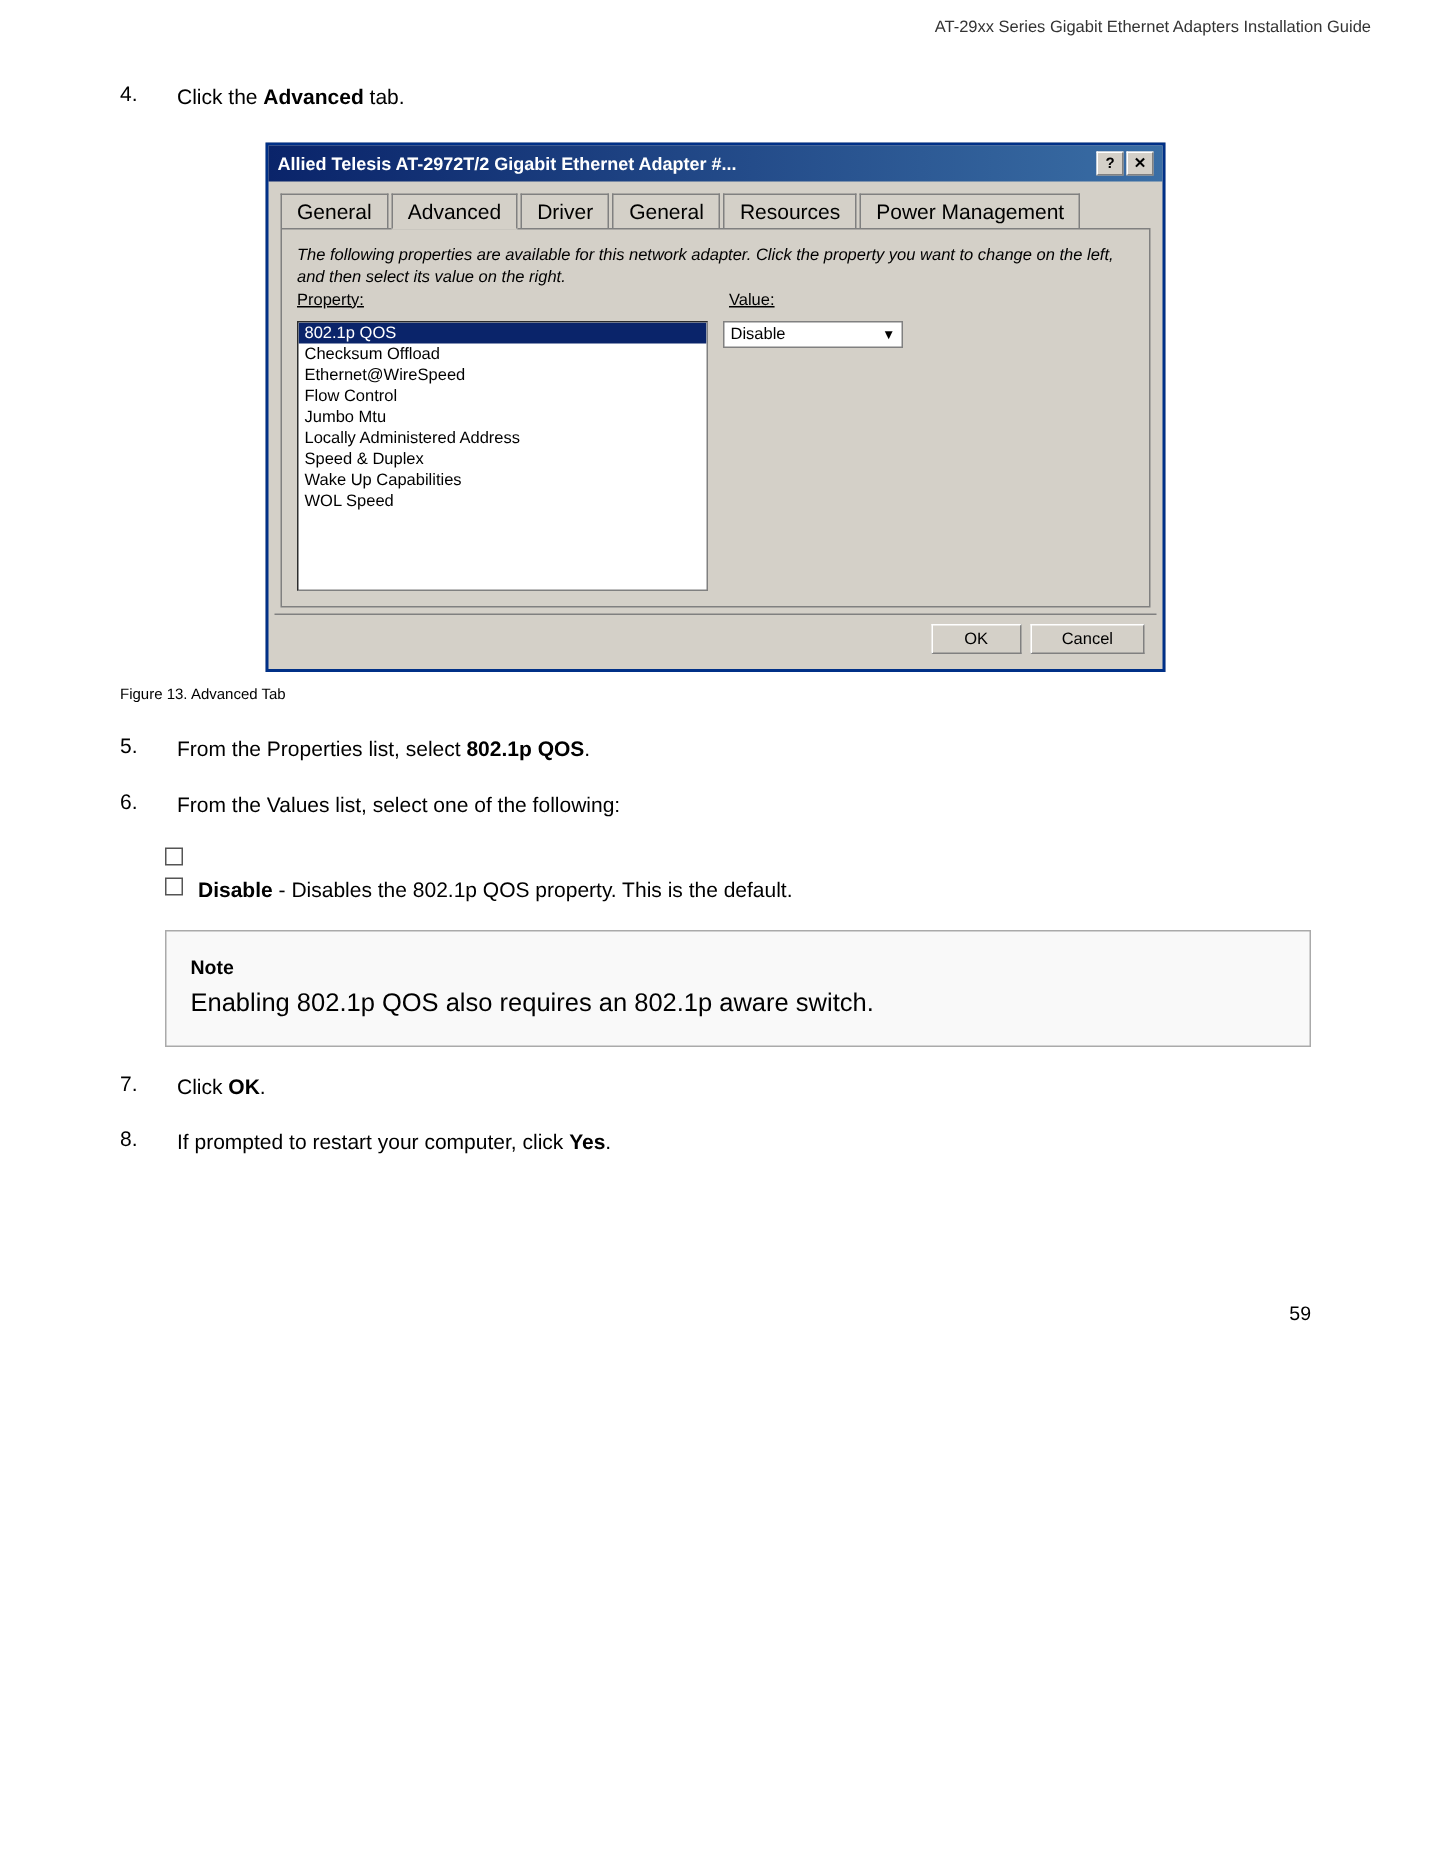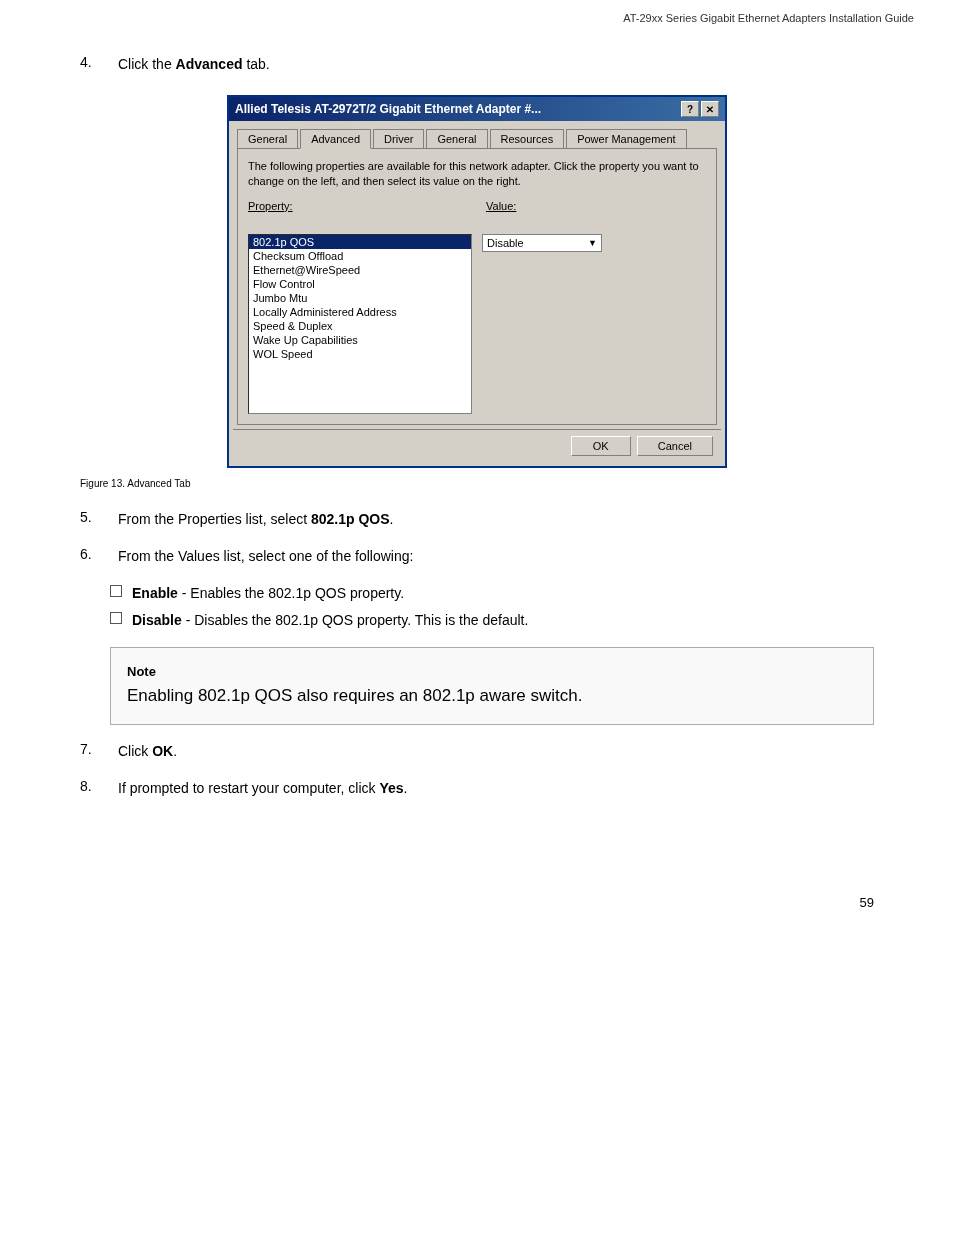--- a/index.html
+++ b/index.html
@@ -44,21 +44,21 @@
     }
     
     .dialog-wrapper {
       display: flex;
       justify-content: center;
       margin: 20px 0 10px 0;
     }
     .dialog {
       border: 2px solid #003087;
       background: #d4d0c8;
-      width: 500px;
+      width: 600px;
       font-family: 'Tahoma', Arial, sans-serif;
       font-size: 11px;
     }
     .dialog-titlebar {
       background: linear-gradient(to right, #0a246a, #3a6ea5);
       color: white;
       padding: 4px 6px;
       display: flex;
       align-items: center;
       justify-content: space-between;
@@ -96,47 +96,47 @@
       display: flex;
       background: #d4d0c8;
       padding: 4px 4px 0 4px;
       gap: 0;
     }
     .tab {
       padding: 3px 10px;
       background: #d4d0c8;
       border: 1px solid #808080;
       border-bottom: none;
-      font-size: 11px;
+      font-size: 14px;
       cursor: pointer;
       margin-right: 2px;
       position: relative;
     }
     .tab.active {
       background: #d4d0c8;
       border-bottom: 1px solid #d4d0c8;
       z-index: 2;
       font-weight: normal;
       margin-bottom: -1px;
     }
     .tab-content {
       background: #d4d0c8;
       border: 1px solid #808080;
       padding: 10px;
       margin: 0 4px 4px 4px;
     }
     .tab-description {
       font-size: 11px;
-      margin-bottom: 10px;
       line-height: 1.4;
+      font-style: italic;
     }
     .property-value-row {
       display: flex;
       gap: 8px;
-      margin-bottom: 22px;
+      margin-bottom: 8px;
     }
     .property-label, .value-label {
       font-size: 11px;
       text-decoration: underline;
     }
     .property-label { flex: 1; }
     .value-label { flex: 1; }
     .property-list {
       border: 1px inset #808080;
       background: #fff;
@@ -323,23 +323,20 @@
   </div>
 
   <div class="step-item">
     <span class="step-number">6.</span>
     <span class="step-text">From the Values list, select one of the following:</span>
   </div>
 
   <div class="sub-list">
     <div class="sub-item">
       <div class="checkbox-icon"></div>
-      <span class="step-text">
-        <b>Enable</b> - Enables the 802.1p QOS property.
-      </span>
     </div>
     <div class="sub-item">
       <div class="checkbox-icon"></div>
       <span class="step-text">
         <b>Disable</b> - Disables the 802.1p QOS property. This is the default.
       </span>
     </div>
   </div>
 
   <div class="note-box">

